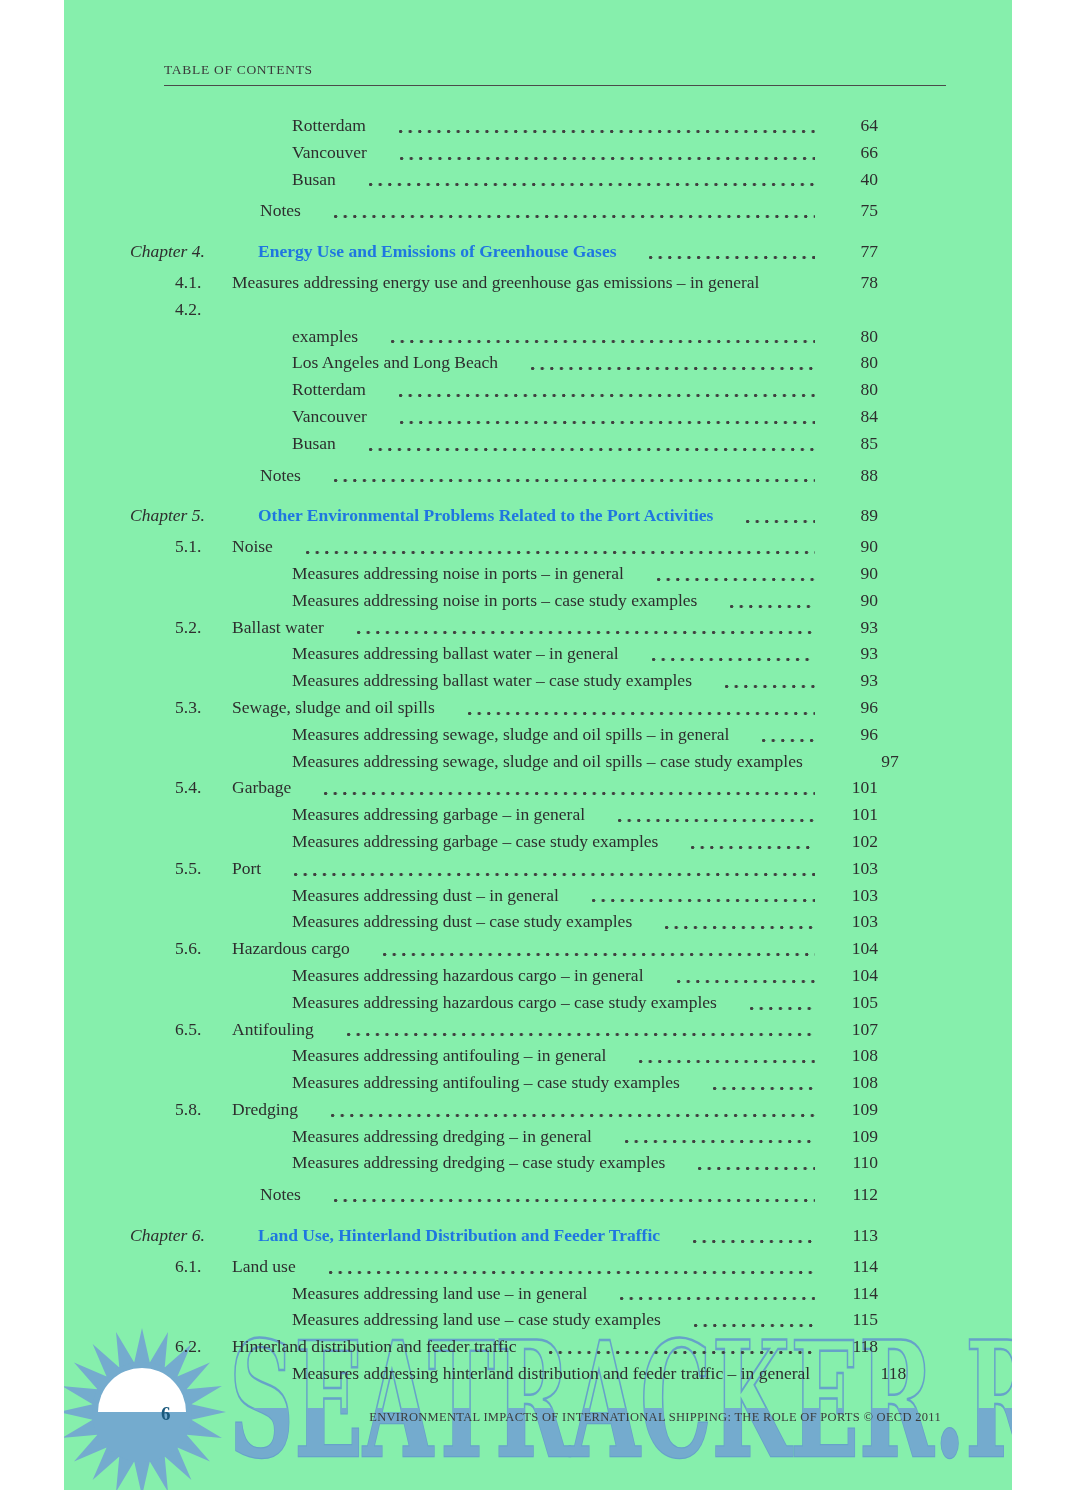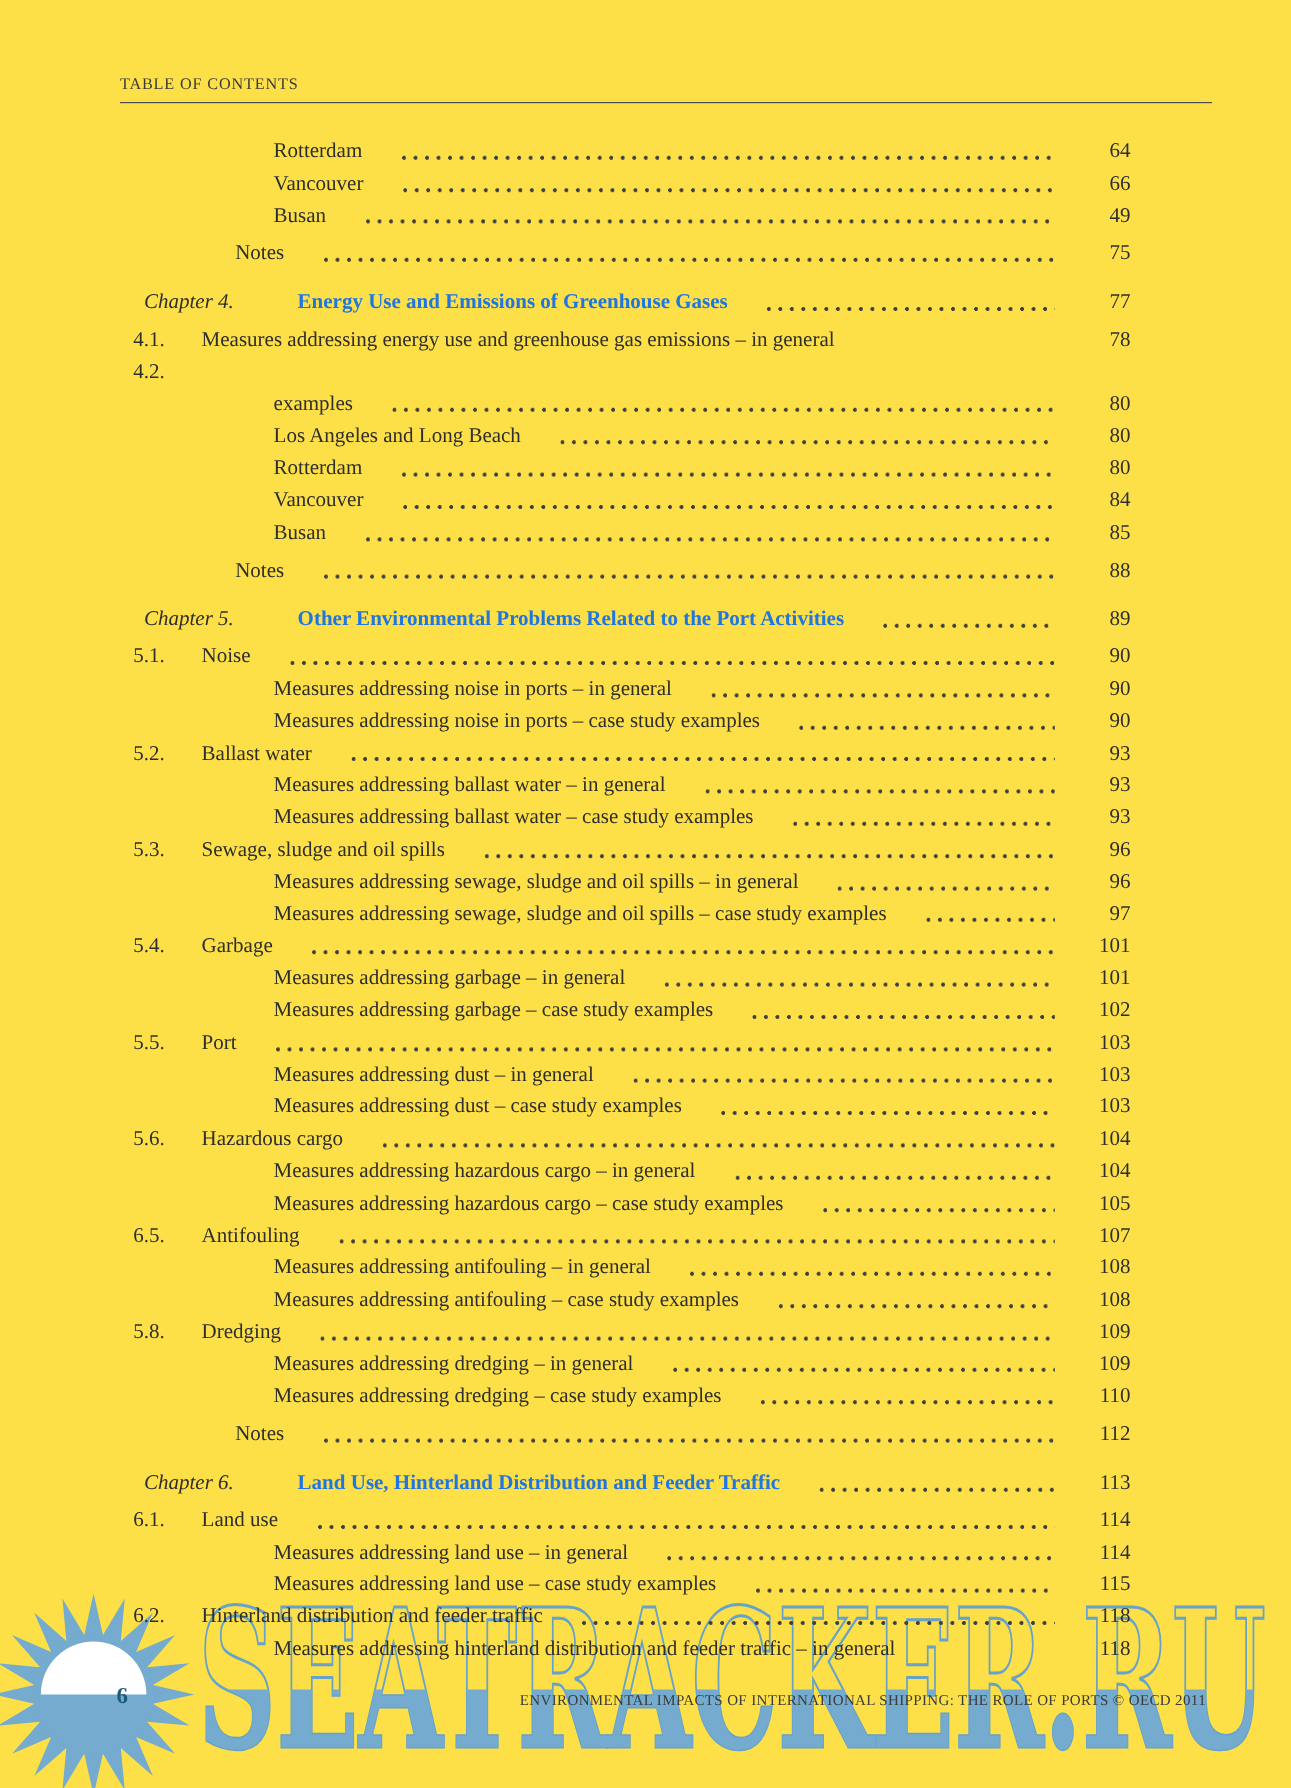--- a/index.html
+++ b/index.html
@@ -1,36 +1,36 @@
 <!DOCTYPE html>
 <html><head>
 <meta charset="utf-8">
 <style>
   html,body{margin:0;padding:0;background:#ffffff;}
   .doc-page{
-    position:relative;width:1076px;height:1490px;margin:0 auto;
-    background:#fde047;overflow:hidden;
+    position:relative;width:948px;height:1490px;margin:0 auto;
+    background:#86efac;overflow:hidden;
     font-family:"Liberation Serif","DejaVu Serif",serif;color:#2e2e2e;
   }
   
   .running-head{
     position:absolute;left:100px;top:62px;font-size:13.5px;
     letter-spacing:.7px;color:#3a3a3a;z-index:2;
   }
   .head-rule{
     position:absolute;left:100px;right:66px;top:85px;
     border-top:1.3px solid #4a4a4a;z-index:2;
   }
   
   .toc{position:absolute;left:0;top:112px;right:134px;z-index:2;}
   .row{display:flex;align-items:baseline;line-height:26.8px;font-size:17.5px;gap:24px;}
   .row-sub{padding-left:228px;}
   .row-section{padding-left:111px;}
   .row-notes{padding-left:196px;margin-top:5px;}
-  .row-chapter{padding-left:120px;margin-top:14px;margin-bottom:4px;}
+  .row-chapter{padding-left:66px;margin-top:14px;margin-bottom:4px;}
   .row-chapter .num{font-style:italic;width:104px;flex:none;}
   .row-chapter .label{font-weight:bold;color:#1f76e0;}
   .row-section .num{width:33px;flex:none;}
   .num,.label{white-space:nowrap;flex:none;}
   .leader{
     flex:1 1 auto;align-self:flex-end;height:5px;margin:0 7px 5px 9px;min-width:0;
     background-image:radial-gradient(circle at 1.7px 2.5px,#3f3f3f 1.45px,transparent 1.85px);
     background-size:9.6px 5px;background-repeat:repeat-x;background-position:left bottom;
   }
   .leader.hidden{background:none;}
@@ -63,21 +63,21 @@
         <span class="pagenum">64</span>
       </div>
       <div class="row row-sub">
         <span class="label">Vancouver</span>
         <span class="leader"></span>
         <span class="pagenum">66</span>
       </div>
       <div class="row row-sub">
         <span class="label">Busan</span>
         <span class="leader"></span>
-        <span class="pagenum">49</span>
+        <span class="pagenum">40</span>
       </div>
       <div class="row row-notes">
         <span class="label">Notes</span>
         <span class="leader"></span>
         <span class="pagenum">75</span>
       </div>
       <div class="row row-chapter">
         <span class="num">Chapter 4.</span>
         <span class="label">Energy Use and Emissions of Greenhouse Gases</span>
         <span class="leader"></span>

